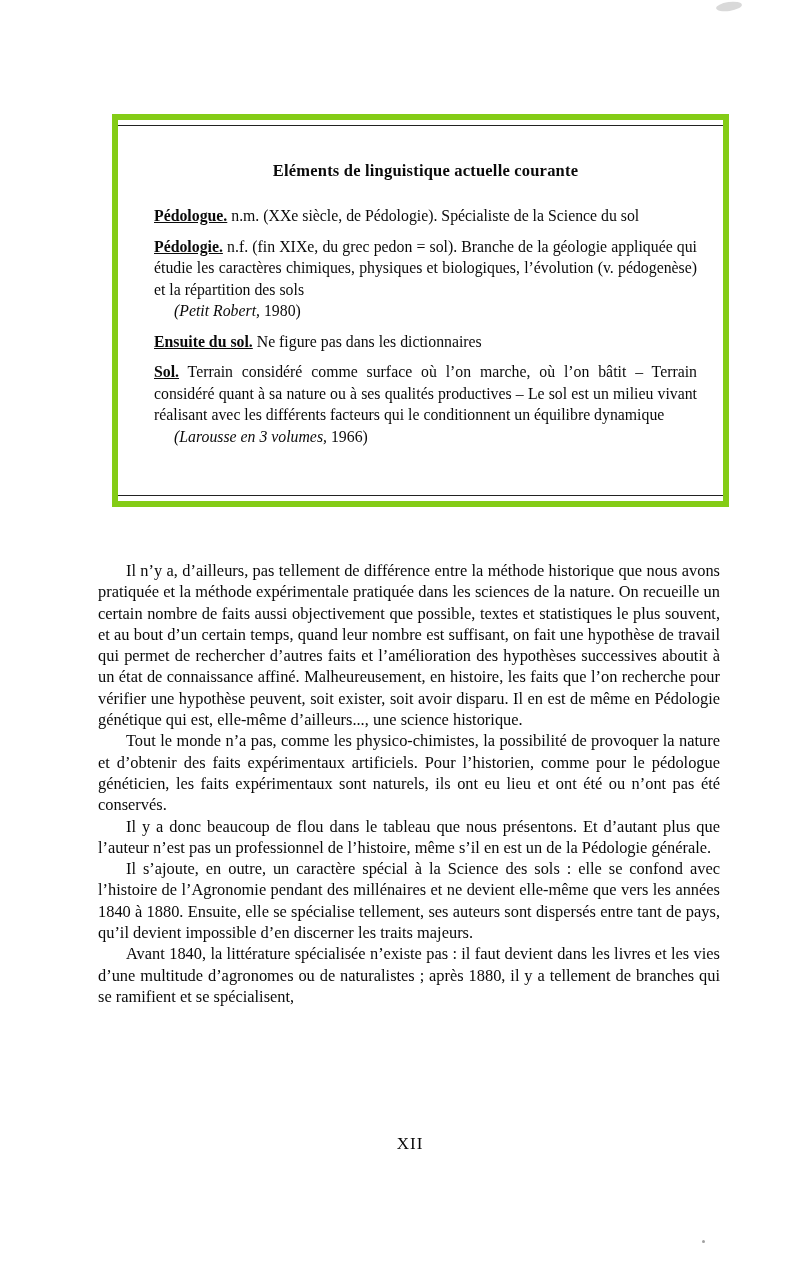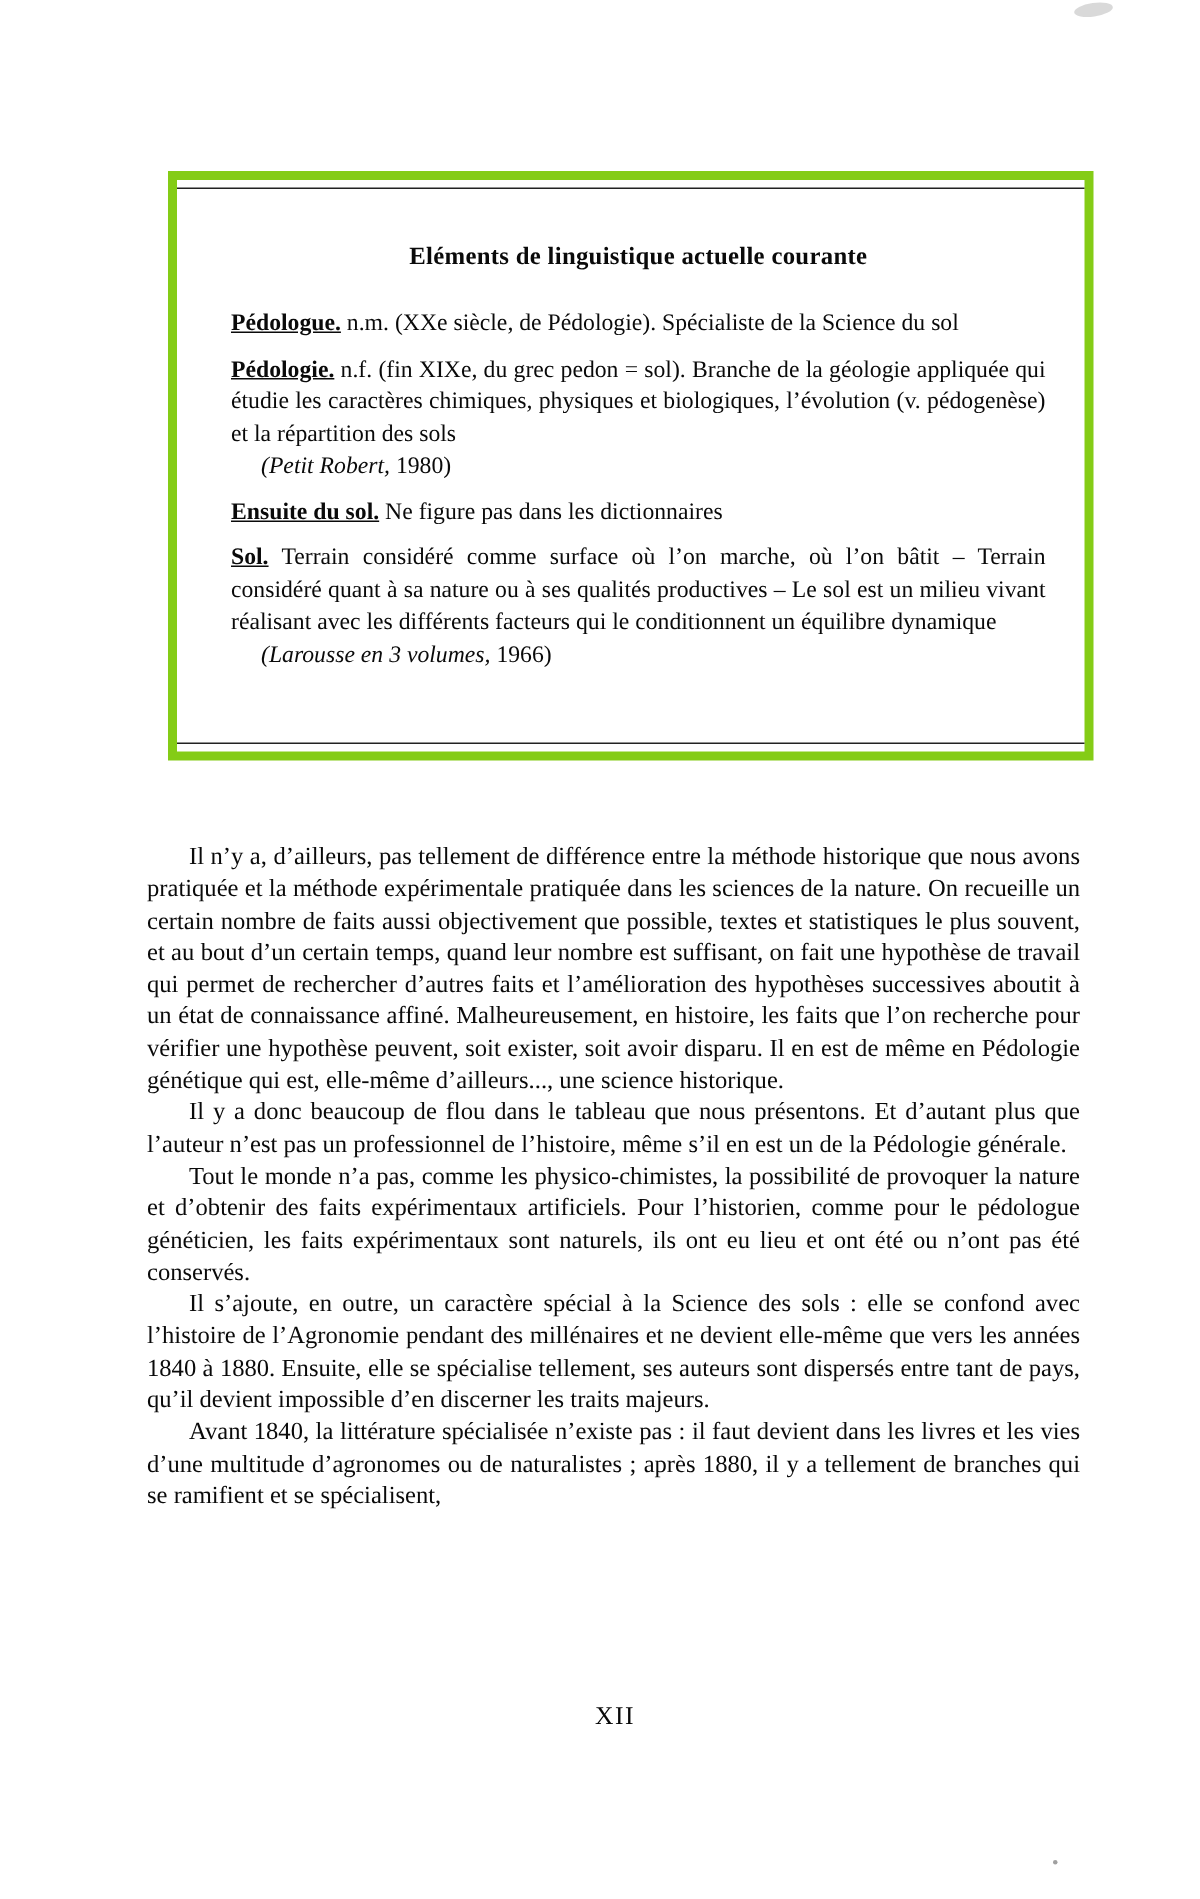--- a/index.html
+++ b/index.html
@@ -127,21 +127,21 @@
 
     <p class="entry"><b class="term">Pédologie.</b><span> n.f. (fin XIXe, du grec pedon = sol). Branche de la géologie appliquée qui étudie les caractères chimiques, physiques et biologiques, l’évolution (v. pédogenèse) et la répartition des sols</span><span class="cite"><i>(Petit Robert,</i><span> 1980)</span></span></p>
 
     <p class="entry"><b class="term">Ensuite du sol.</b><span> Ne figure pas dans les dictionnaires</span></p>
 
     <p class="entry"><b class="term">Sol.</b><span> Terrain considéré comme surface où l’on marche, où l’on bâtit – Terrain considéré quant à sa nature ou à ses qualités productives – Le sol est un milieu vivant réalisant avec les différents facteurs qui le conditionnent un équilibre dynamique</span><span class="cite"><i>(Larousse en 3 volumes,</i><span> 1966)</span></span></p>
   </div>
 
   <div class="body-text">
     <p class="para">Il n’y a, d’ailleurs, pas tellement de différence entre la méthode historique que nous avons pratiquée et la méthode expérimentale pratiquée dans les sciences de la nature. On recueille un certain nombre de faits aussi objectivement que possible, textes et statistiques le plus souvent, et au bout d’un certain temps, quand leur nombre est suffisant, on fait une hypothèse de travail qui permet de rechercher d’autres faits et l’amélioration des hypothèses successives aboutit à un état de connaissance affiné. Malheureusement, en histoire, les faits que l’on recherche pour vérifier une hypothèse peuvent, soit exister, soit avoir disparu. Il en est de même en Pédologie génétique qui est, elle-même d’ailleurs..., une science historique.</p>
+    <p class="para">Tout le monde n’a pas, comme les physico-chimistes, la possibilité de provoquer la nature et d’obtenir des faits expérimentaux artificiels. Pour l’historien, comme pour le pédologue généticien, les faits expérimentaux sont naturels, ils ont eu lieu et ont été ou n’ont pas été conservés.</p>
     <p class="para">Il y a donc beaucoup de flou dans le tableau que nous présentons. Et d’autant plus que l’auteur n’est pas un professionnel de l’histoire, même s’il en est un de la Pédologie générale.</p>
-    <p class="para">Tout le monde n’a pas, comme les physico-chimistes, la possibilité de provoquer la nature et d’obtenir des faits expérimentaux artificiels. Pour l’historien, comme pour le pédologue généticien, les faits expérimentaux sont naturels, ils ont eu lieu et ont été ou n’ont pas été conservés.</p>
     <p class="para">Il s’ajoute, en outre, un caractère spécial à la Science des sols : elle se confond avec l’histoire de l’Agronomie pendant des millénaires et ne devient elle-même que vers les années 1840 à 1880. Ensuite, elle se spécialise tellement, ses auteurs sont dispersés entre tant de pays, qu’il devient impossible d’en discerner les traits majeurs.</p>
     <p class="para">Avant 1840, la littérature spécialisée n’existe pas : il faut devient dans les livres et les vies d’une multitude d’agronomes ou de naturalistes ; après 1880, il y a tellement de branches qui se ramifient et se spécialisent,</p>
   </div>
 
   <div class="page-number">XII</div>
 
 </div>
 
 </body></html>

